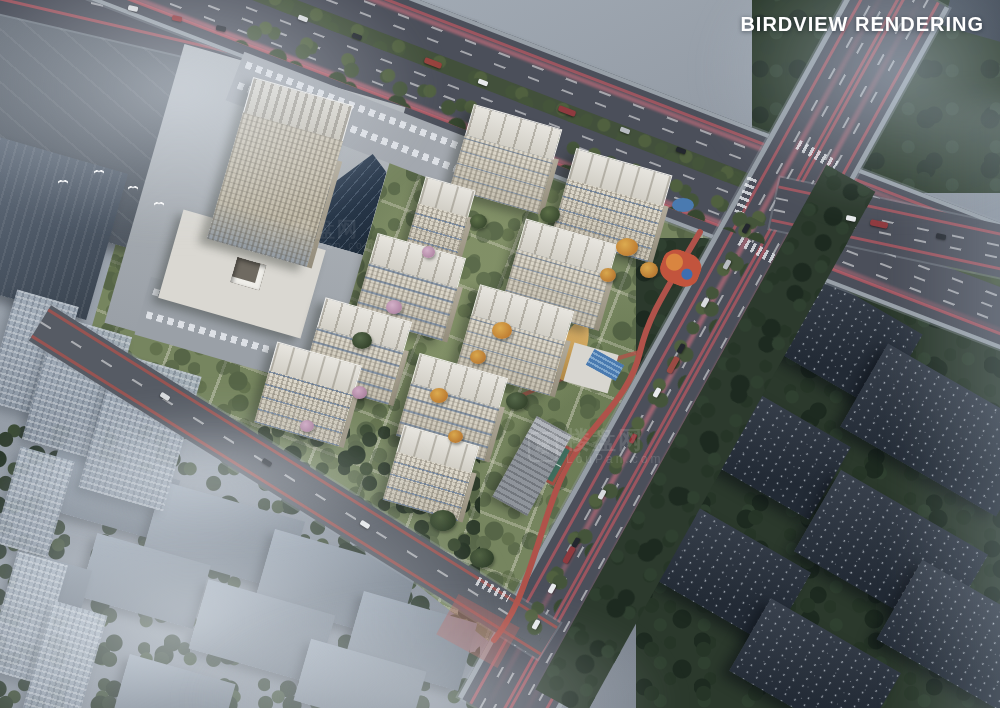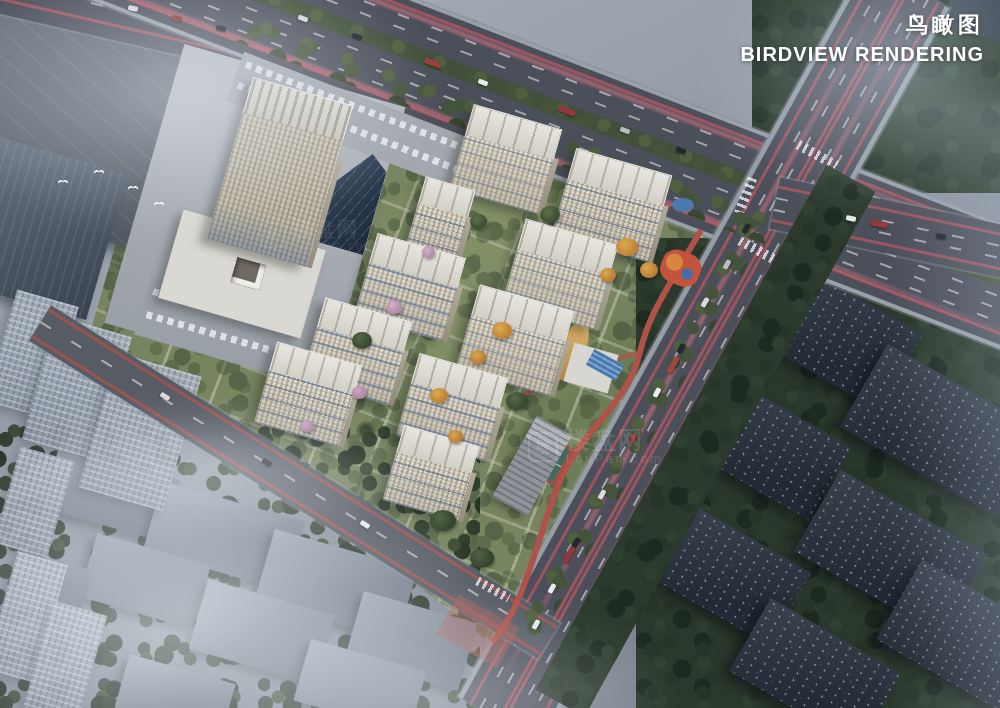--- a/index.html
+++ b/index.html
@@ -365,17 +365,16 @@
   </div>
   <div class="a wm" style="left:250px;top:216px;opacity:.08;transform:scale(.85);">
     <span class="lg">楼</span>
     <span>
       <span class="nm" style="display:block;">楼盘网</span>
       <span class="dm" style="display:block;">LouPan.com</span>
     </span>
   </div>
 
   <div class="a title">
-    <div class="cn">鸟瞰图</div>
     <div class="en">BIRDVIEW RENDERING</div>
   </div>
 
 </div>
 
 </body></html>

